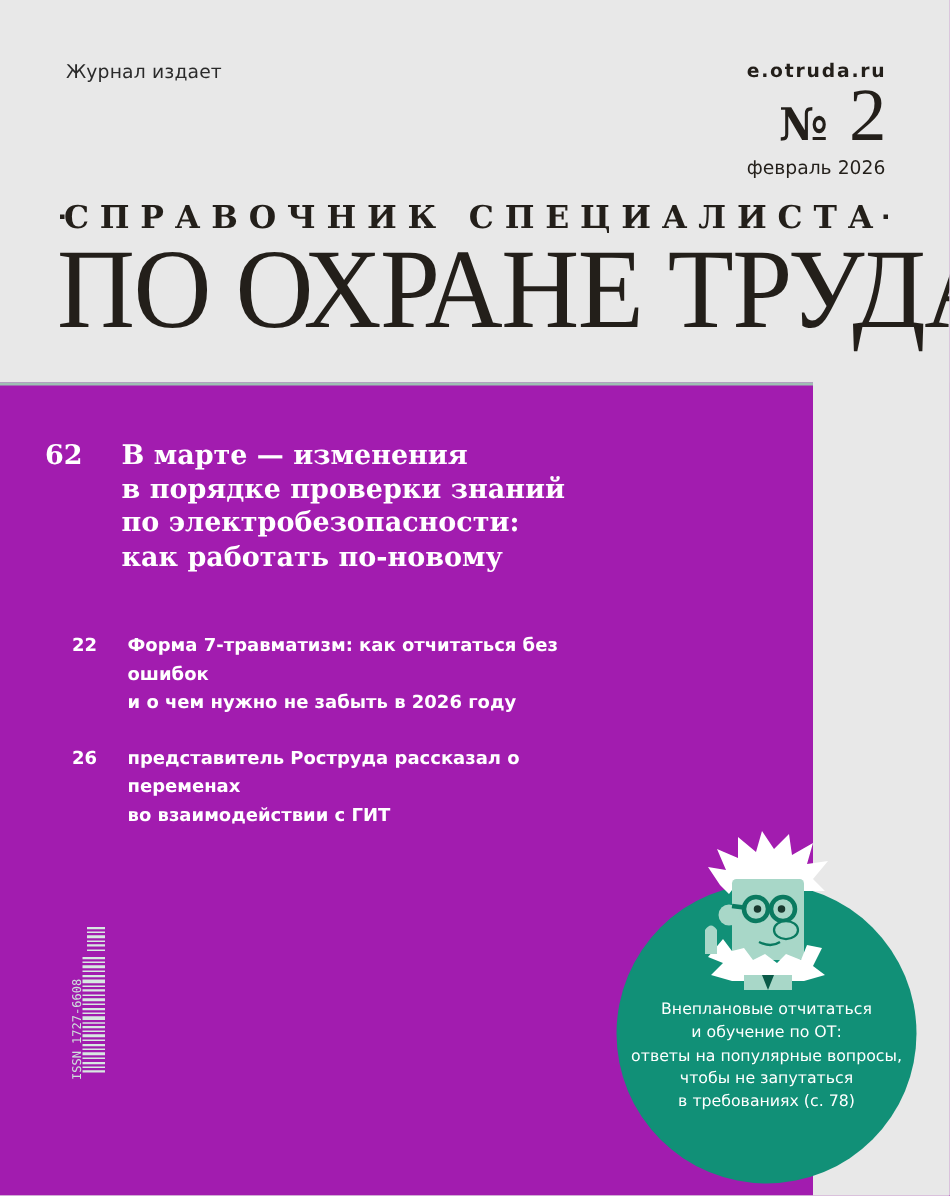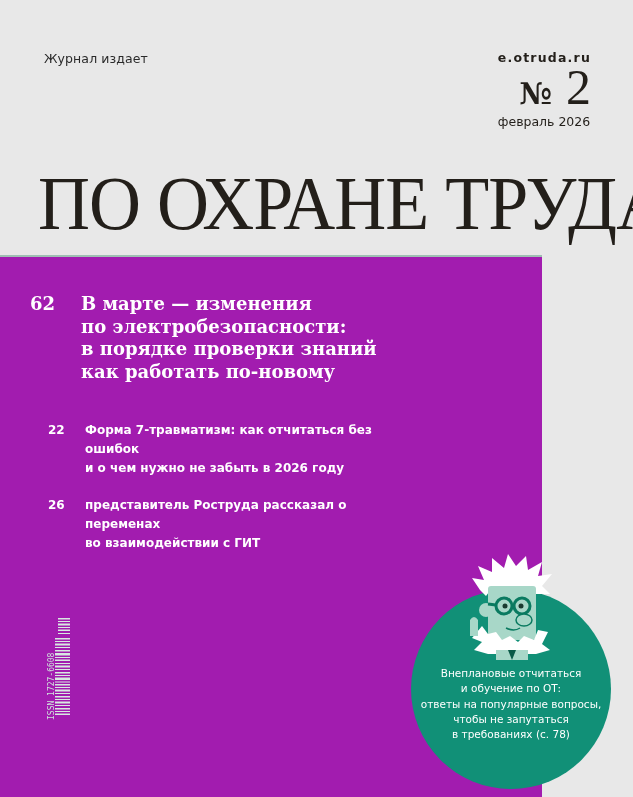--- a/index.html
+++ b/index.html
@@ -1,20 +1,20 @@
 <!DOCTYPE html>
 <html><head>
 <meta charset="utf-8">
 <style>
   * { margin: 0; padding: 0; box-sizing: border-box; }
   html, body { width: 633px; height: 797px; overflow: hidden; background: #e8e8e8; }
   .cover { position: relative; width: 633px; height: 797px; background: #e8e8e8; overflow: hidden; }
 
   
-  .top { position: absolute; left: 0; top: 0; width: 633px; height: 255px; background: #e8e8e8; margin-top: 11px; }
+  .top { position: absolute; left: 0; top: 0; width: 633px; height: 255px; background: #e8e8e8; }
   .publisher { position: absolute; left: 44px; top: 40px; color: #2a2a2a; font-family: "DejaVu Sans", sans-serif; }
   .publisher .line1 { font-size: 12.5px; line-height: 16px; letter-spacing: 0.1px; }
   .publisher .line2 { font-size: 12.5px; line-height: 18px; display: flex; align-items: center; gap: 4px; }
   .publisher .brand { font-weight: bold; letter-spacing: -0.3px; font-size: 13px; }
   .publisher .brand-sub { font-style: italic; }
 
   .issue { position: absolute; right: 42px; top: 38px; text-align: left; color: #231f1a; }
   .issue .site { font-family: "DejaVu Sans", sans-serif; font-weight: bold; font-size: 12.5px; letter-spacing: 1.2px; line-height: 18px; }
   .issue .numrow { display: flex; align-items: baseline; justify-content: flex-end; gap: 14px; margin-top: -2px; }
   .issue .nosign { font-family: "DejaVu Serif", serif; font-weight: bold; font-size: 30px; line-height: 36px; }
@@ -59,30 +59,35 @@
 
     <div class="issue">
       <div class="site">e.otruda.ru</div>
       <div class="numrow">
         <span class="nosign">№</span>
         <span class="num">2</span>
       </div>
       <div class="date">февраль 2026</div>
     </div>
 
+    <div class="subtitle">
+      <span class="dash"></span>
+      <span>СПРАВОЧНИК СПЕЦИАЛИСТА</span>
+      <span class="dash"></span>
+    </div>
     <div class="title">ПО ОХРАНЕ ТРУДА</div>
   </div>
 
   <div class="green">
     <div class="feature">
       <div class="page">62</div>
       <div class="text">
         <div>В марте — изменения</div>
+        <div>в порядке проверки знаний</div>
         <div>по электробезопасности:</div>
-        <div>в порядке проверки знаний</div>
         <div>как работать по-новому</div>
       </div>
     </div>
 
     <div class="toc">
       <div class="toc-item">
         <div class="page">22</div>
         <div class="text">
           <div>Форма 7-травматизм: как отчитаться без ошибок</div>
           <div>и о чем нужно не забыть в 2026 году</div>

